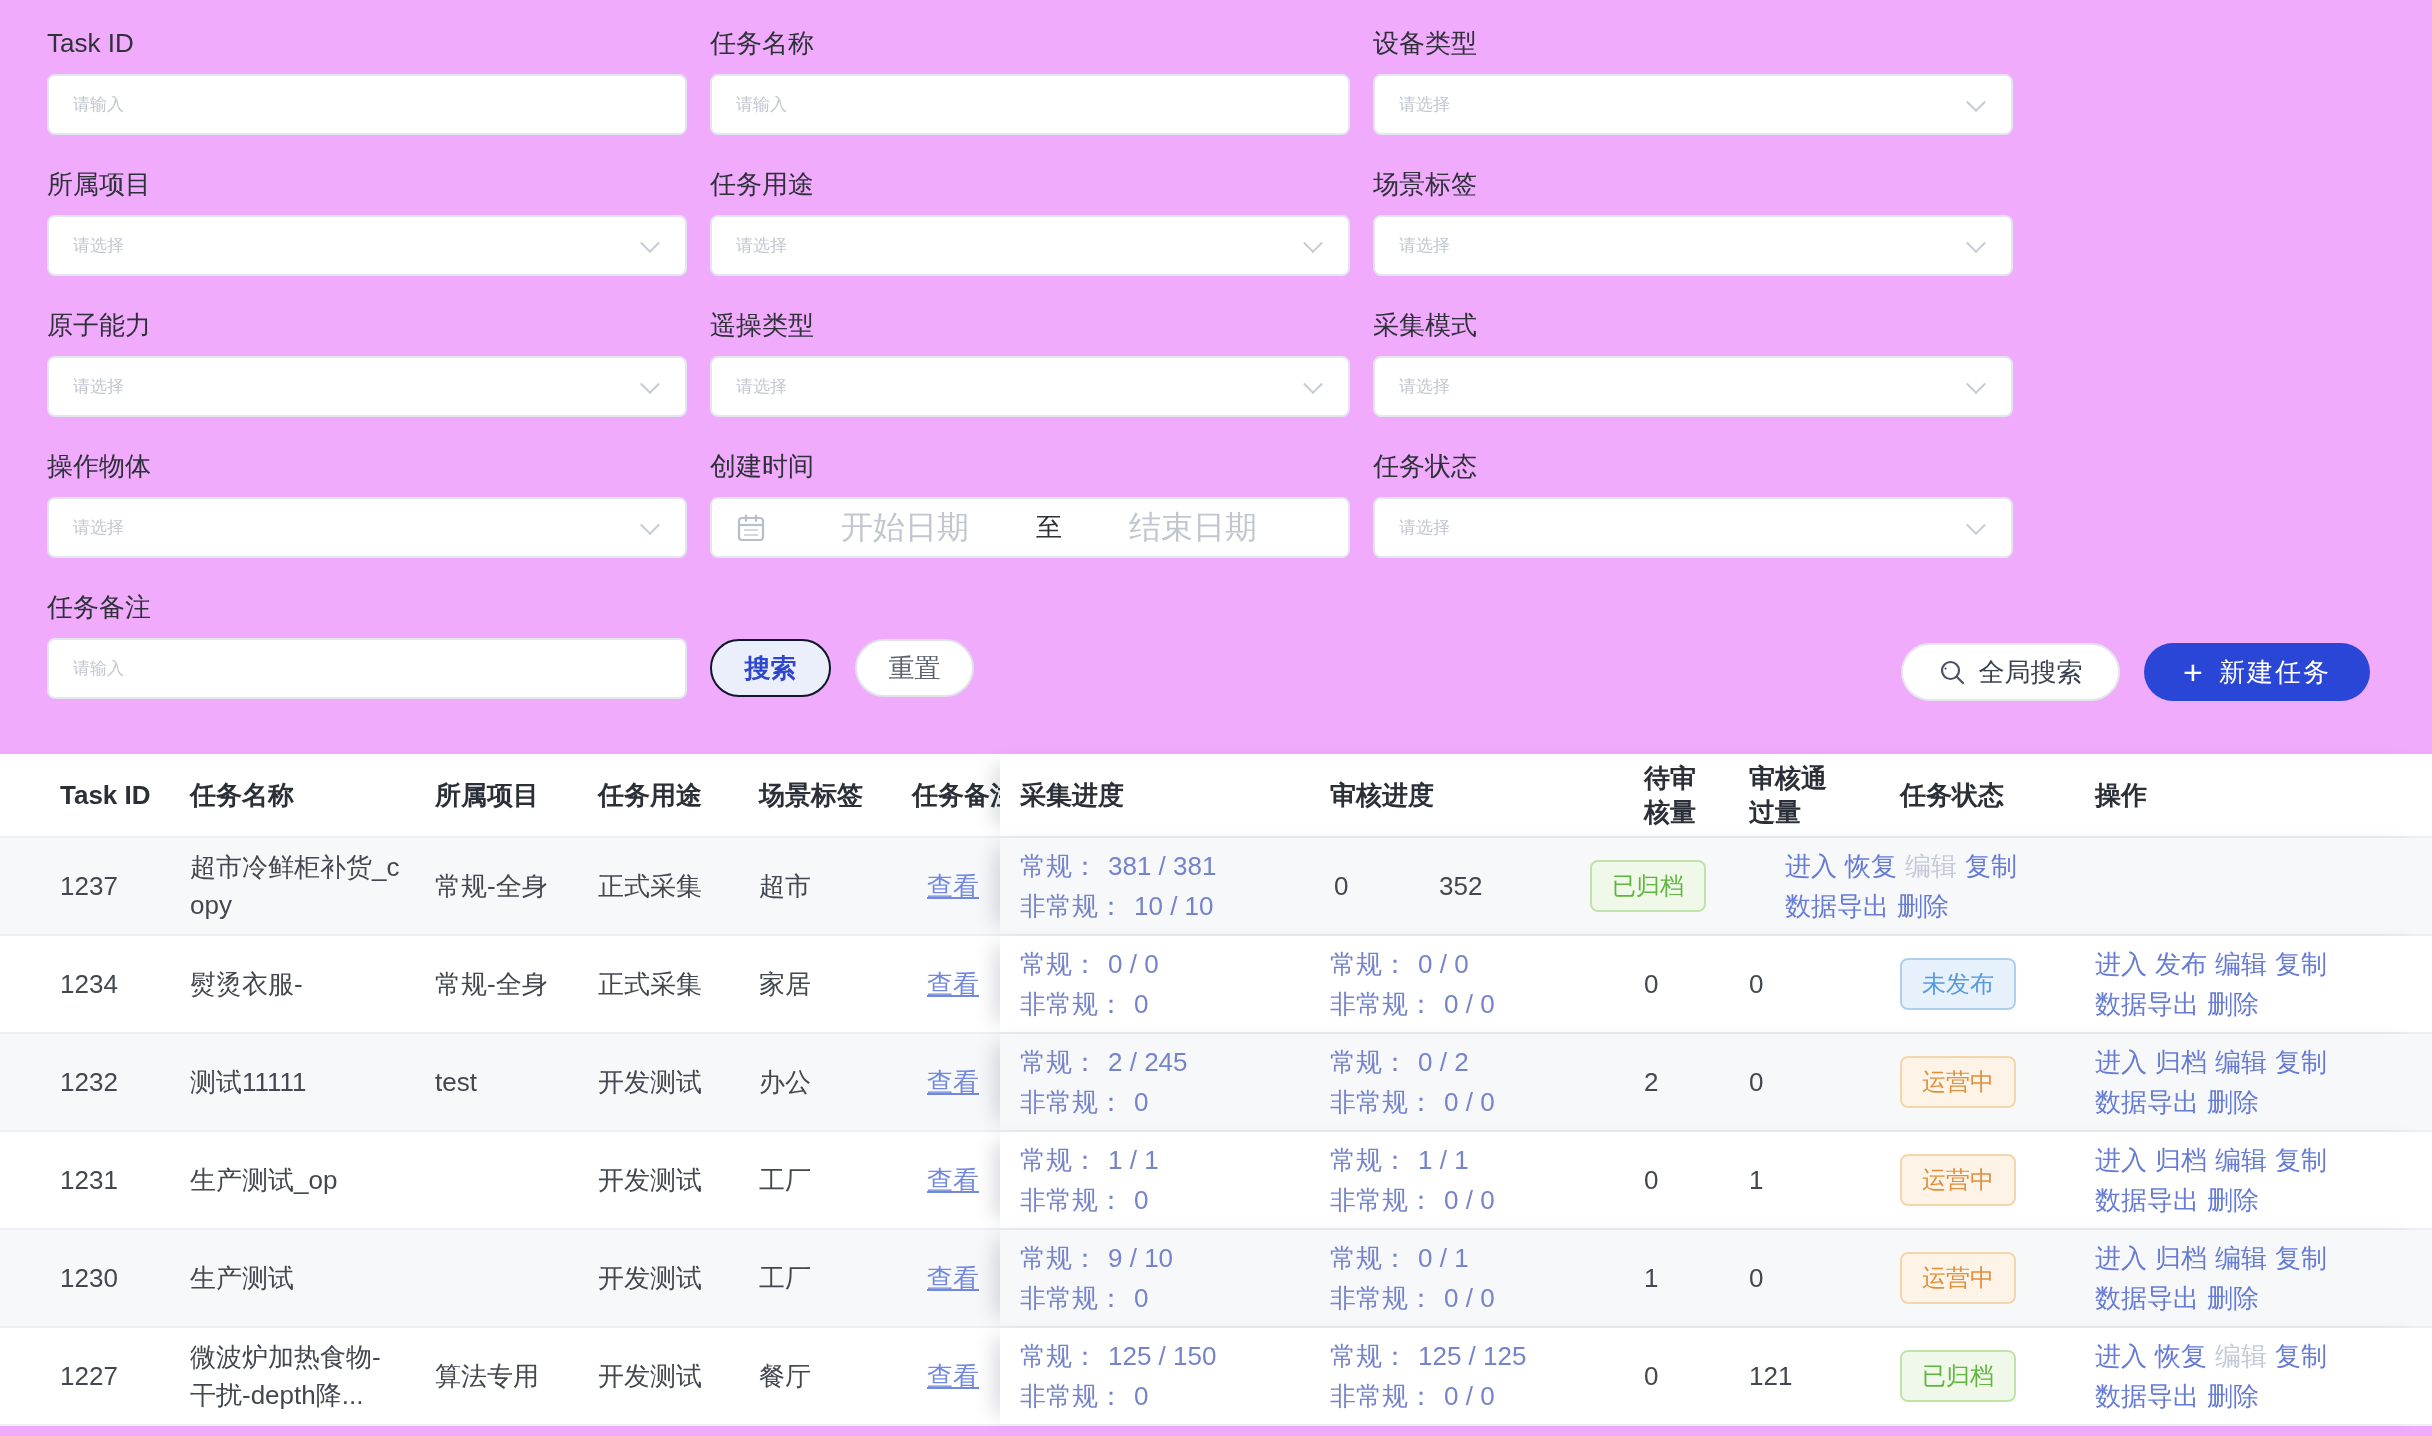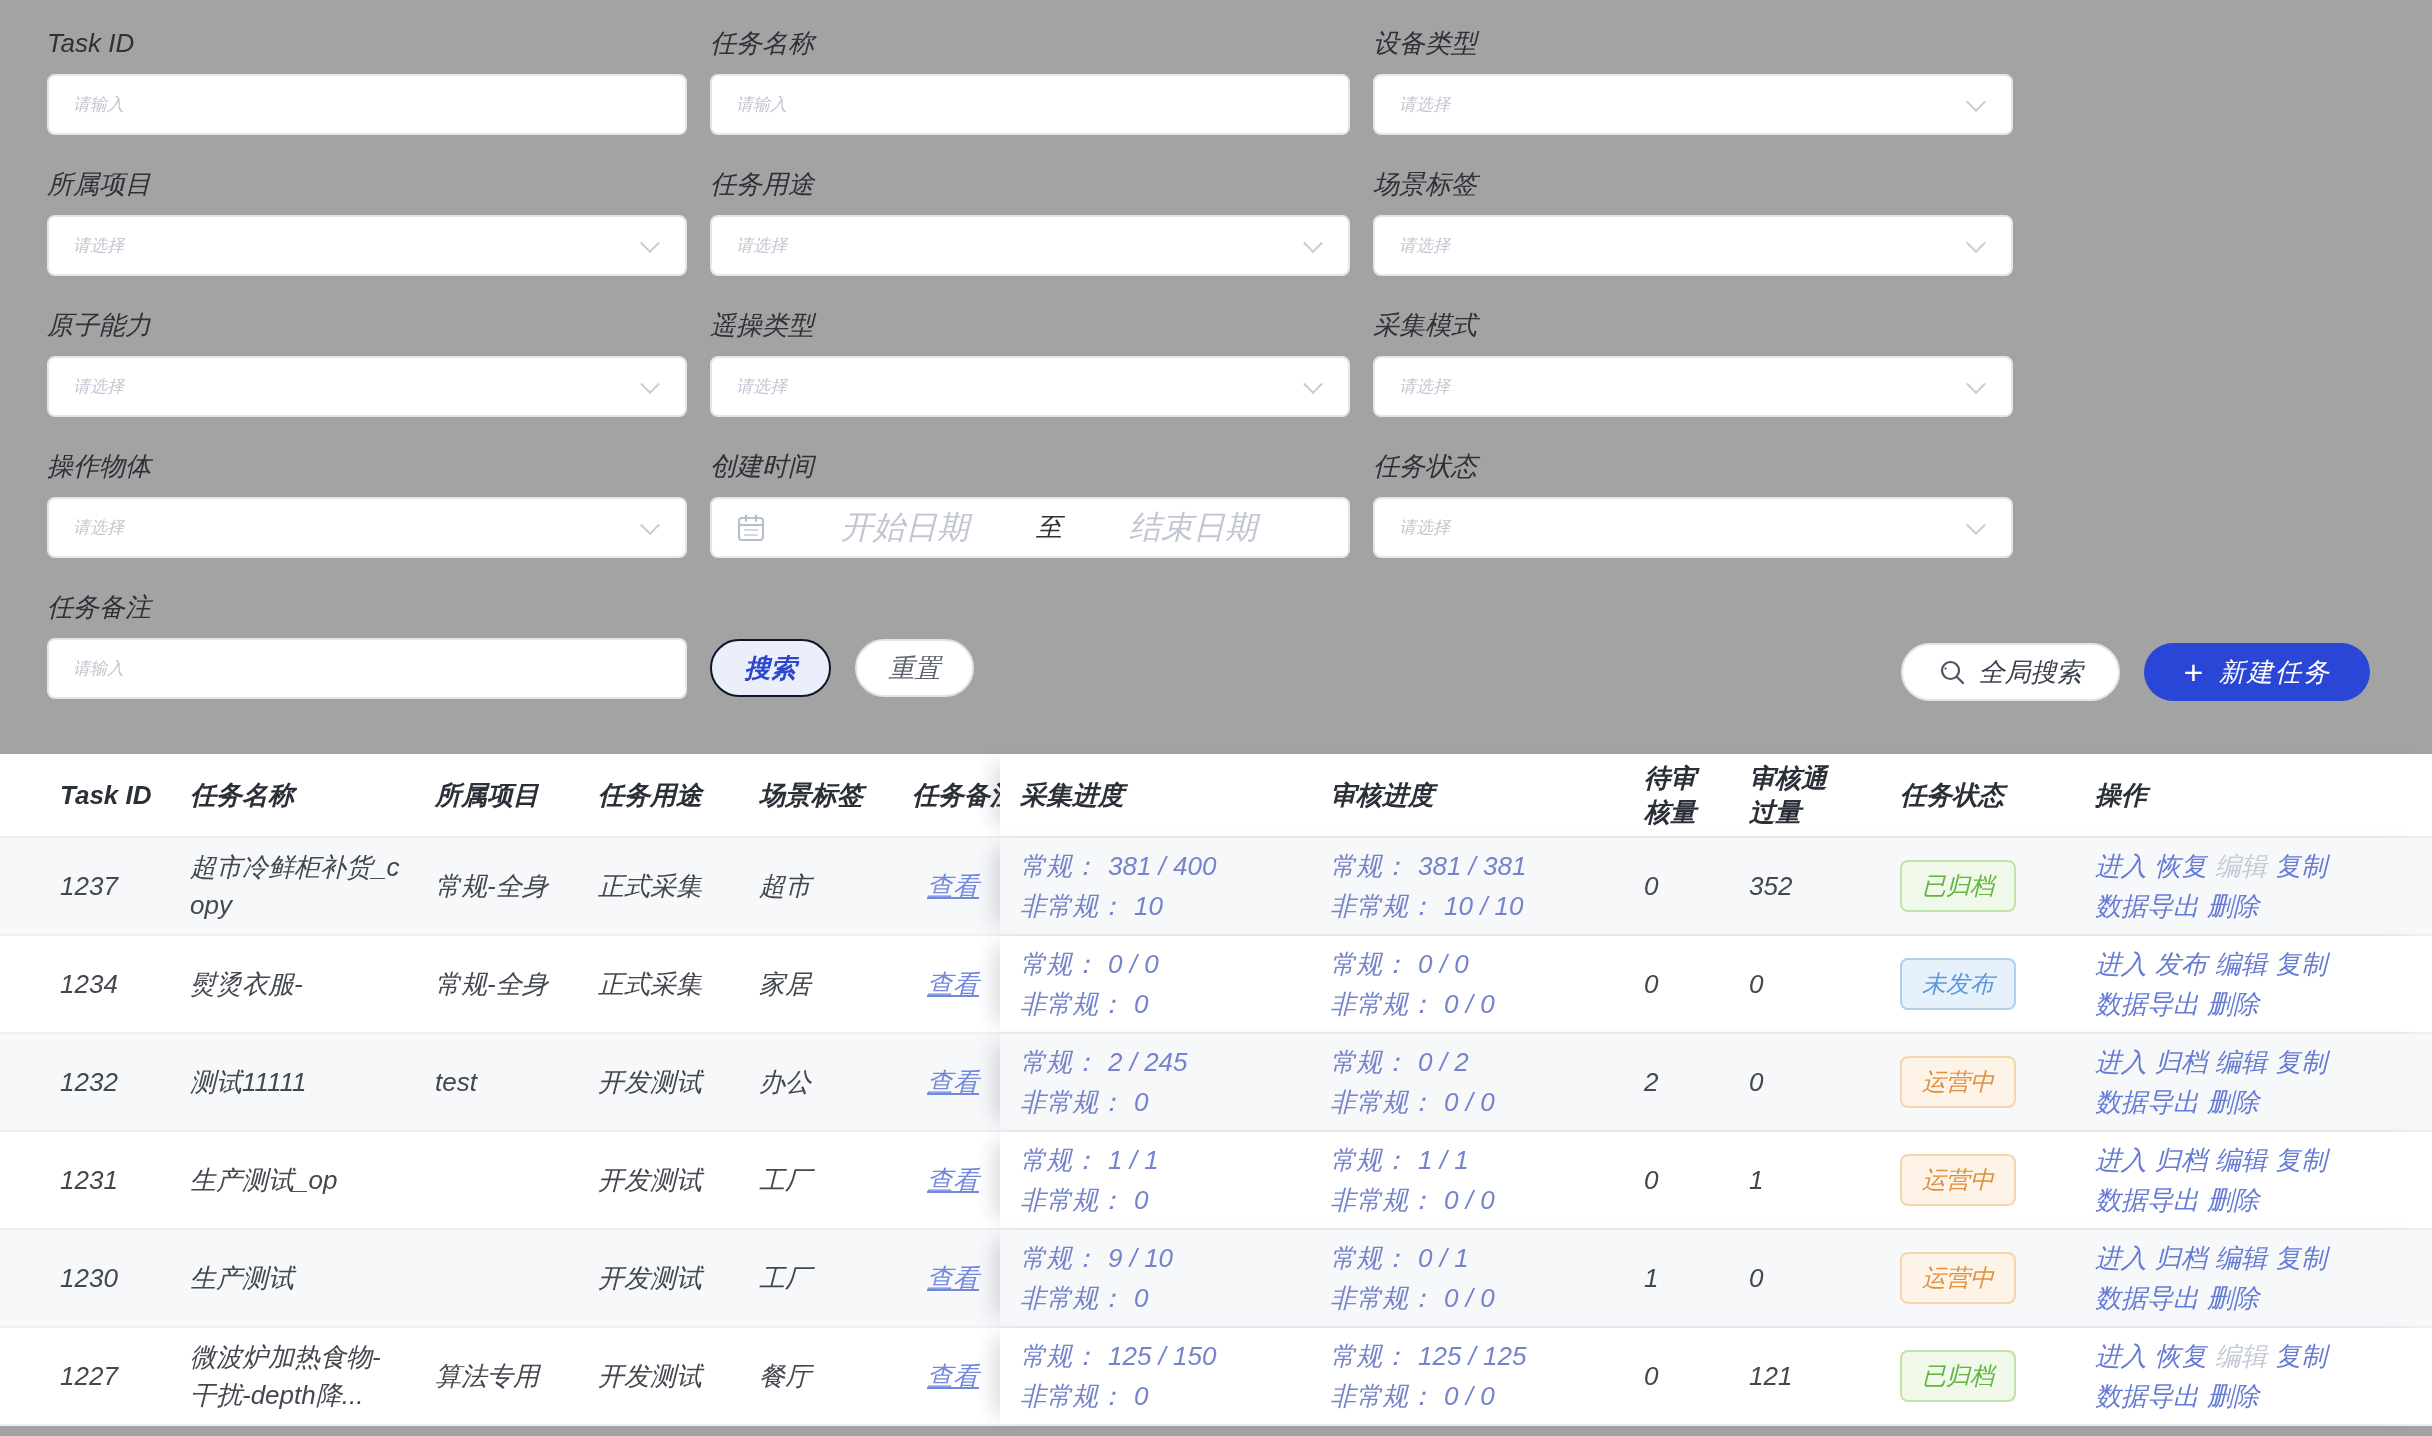--- a/index.html
+++ b/index.html
@@ -2,21 +2,21 @@
 <html><head>
 <meta charset="utf-8">
 <style>
   * { margin:0; padding:0; box-sizing:border-box; }
   html,body { background:#fff; }
   body {
     font-family:"Liberation Sans","DejaVu Sans",sans-serif;
     color:#43474f;
     width:2432px; height:1436px; overflow:hidden; position:relative;
   }
-  .page { width:2432px; height:1436px; overflow:hidden; position:relative; background:#a3a3a3;font-style:italic; }
+  .page { width:2432px; height:1436px; overflow:hidden; position:relative; background:#f0abfc; }
 
   
   .filters { position:relative; padding:28px 49px 0 47px; }
   .filter-grid {
     display:grid;
     grid-template-columns:640px 640px 640px;
     column-gap:23px; row-gap:34px;
   }
   .field-label { font-size:26px; line-height:30px; color:#2e3138; margin-bottom:16px; }
   .control {
@@ -302,26 +302,20 @@
               <span>正式采集</span>
             </div>
             <div class="cell c-scene">
               <span>超市</span>
             </div>
             <div class="cell c-remark">
               <span class="view-link">查看</span>
             </div>
           </div>
           <div class="part-right">
-            <div class="cell r-collect">
-              <div class="progress">
-                <div><span class="pl">常规：</span><span class="pv">381 / 400</span></div>
-                <div><span class="pl">非常规：</span><span class="pv">10</span></div>
-              </div>
-            </div>
             <div class="cell r-review">
               <div class="progress">
                 <div><span class="pl">常规：</span><span class="pv">381 / 381</span></div>
                 <div><span class="pl">非常规：</span><span class="pv">10 / 10</span></div>
               </div>
             </div>
             <div class="cell r-pending">
               <span>0</span>
             </div>
             <div class="cell r-approved">

